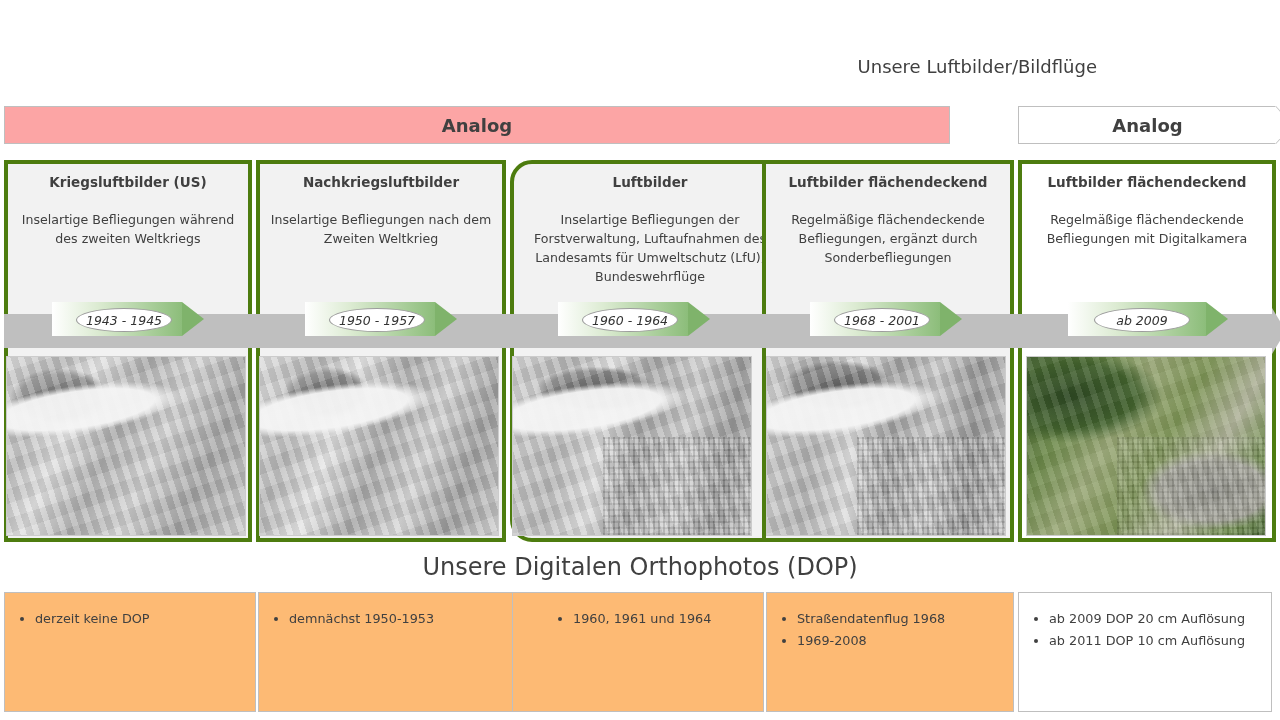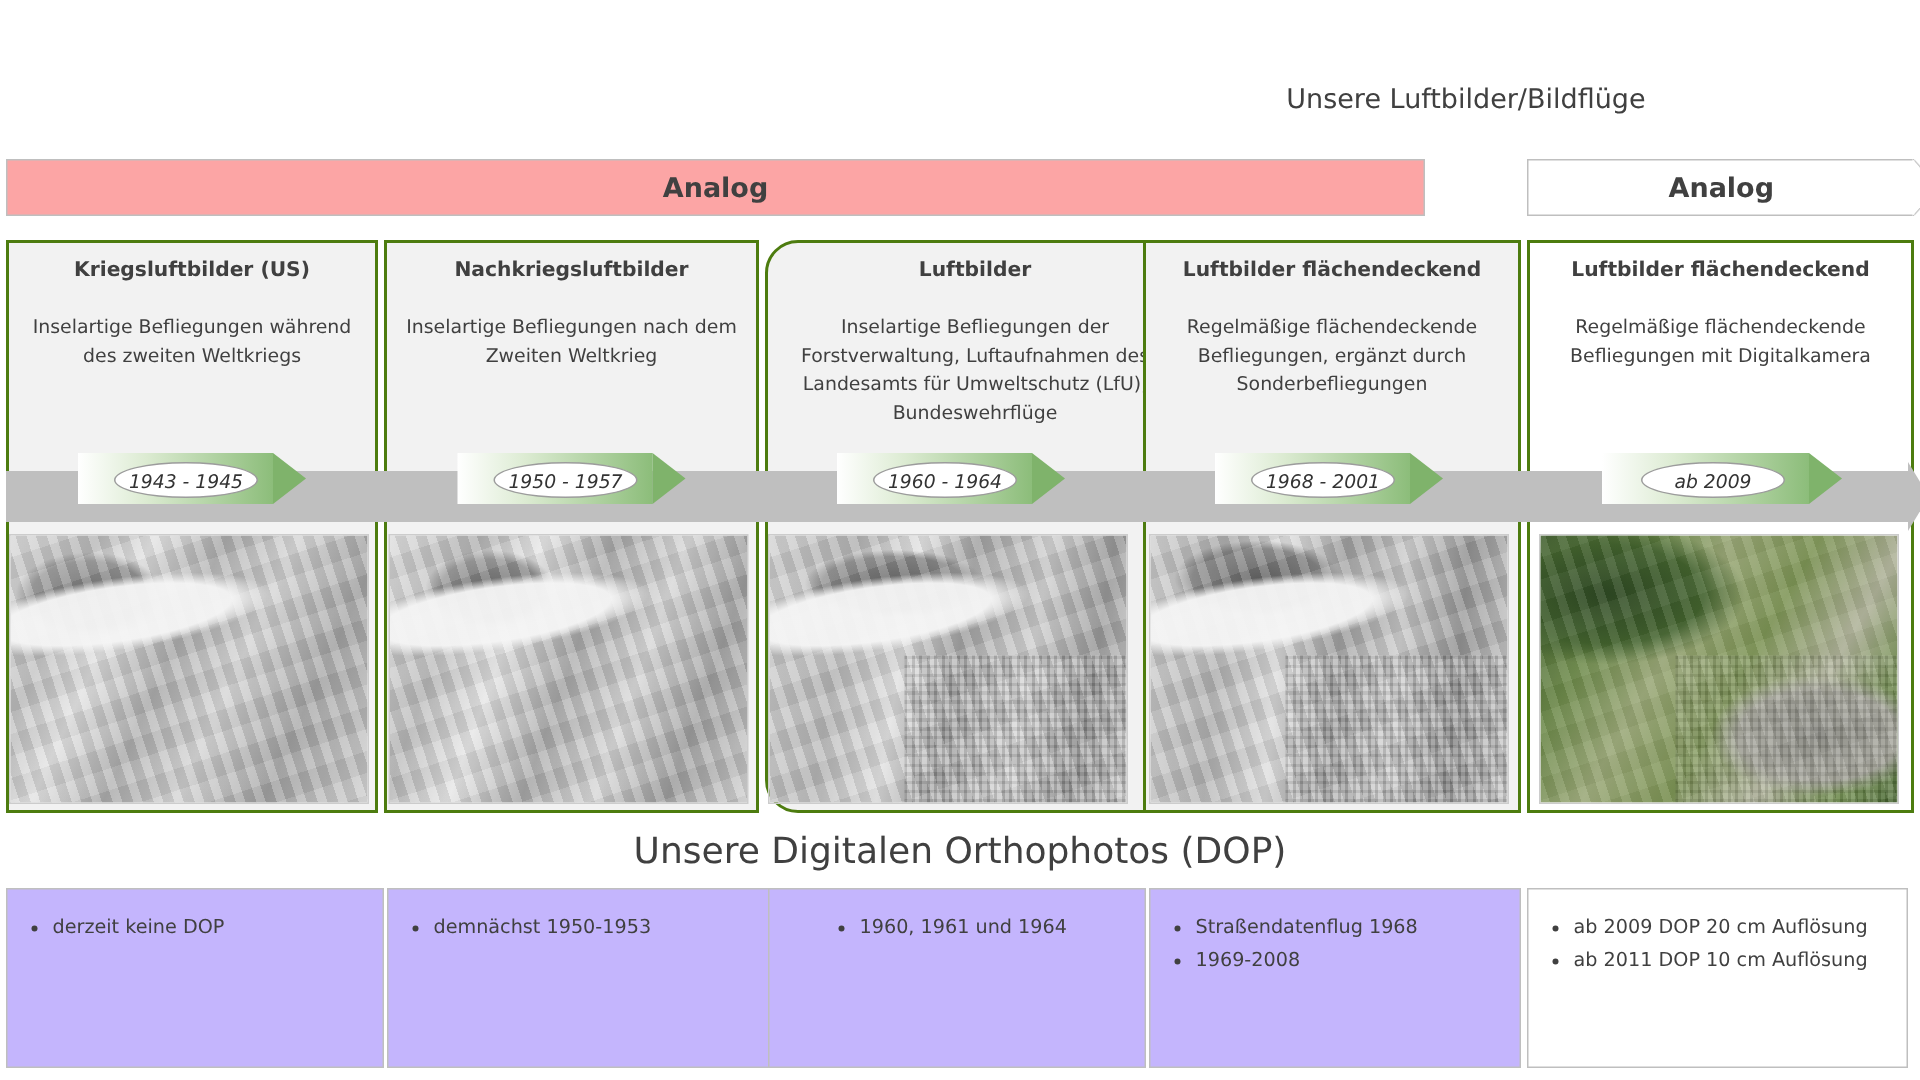--- a/index.html
+++ b/index.html
@@ -77,21 +77,21 @@
     left: 4px;
     top: 160px;
     width: 1272px;
     height: 382px;
   }
   .col {
     position: absolute;
     top: 0;
     height: 382px;
     box-sizing: border-box;
-    border: 2px solid #4d7c0f;
+    border: 4px solid #4d7c0f;
   }
   .col.analog { background: #f2f2f2; }
   .col.digital { background: #ffffff; }
 
   .col-inner {
     padding: 10px 8px 0 8px;
     text-align: center;
   }
   .col-head {
     font-size: 13.5px;
@@ -250,21 +250,21 @@
     height: 120px;
   }
   .dop-col {
     position: absolute;
     top: 0;
     height: 120px;
     box-sizing: border-box;
     border: 1px solid #bfbfbf;
     padding: 16px 10px 0 14px;
   }
-  .dop-col.analog { background: #c4b5fd; }
+  .dop-col.analog { background: #fdba74; }
   .dop-col.digital { background: #ffffff; }
   .dop-list {
     margin: 0;
     padding-left: 16px;
     font-size: 12.8px;
     color: #404040;
     line-height: 1.55;
   }
   .dop-list li { margin-bottom: 2px; }
 </style>

